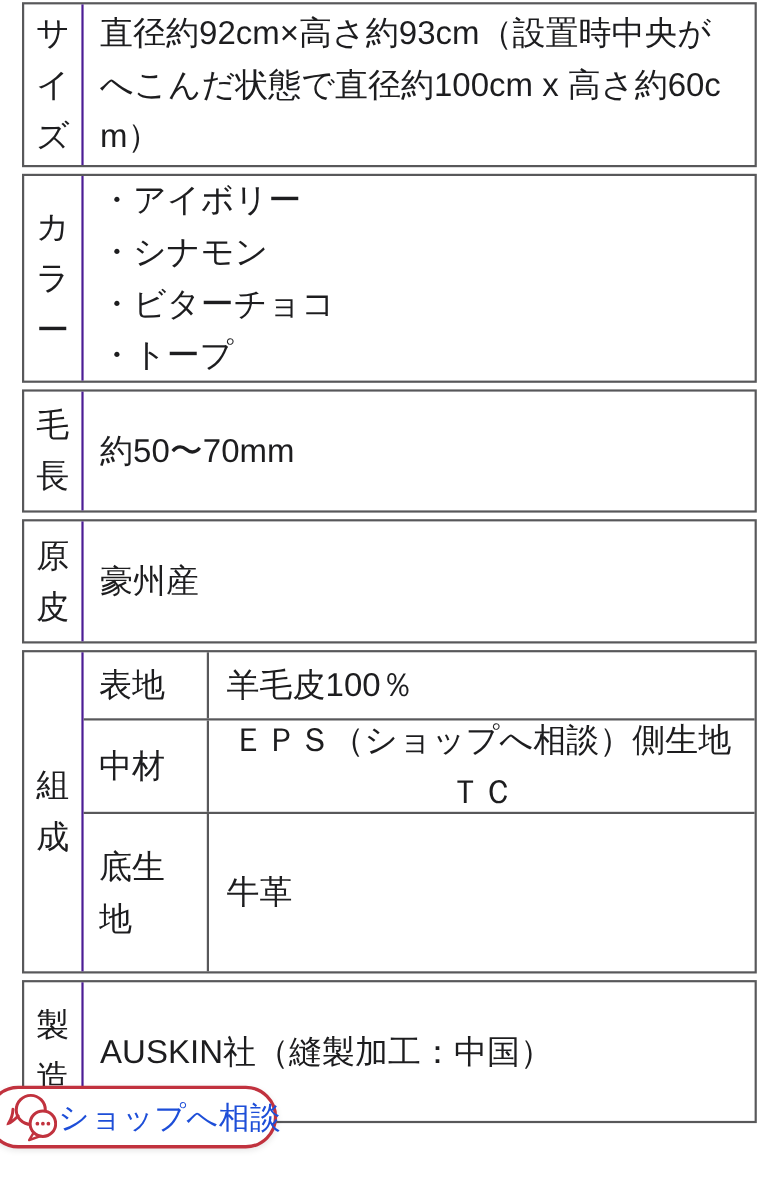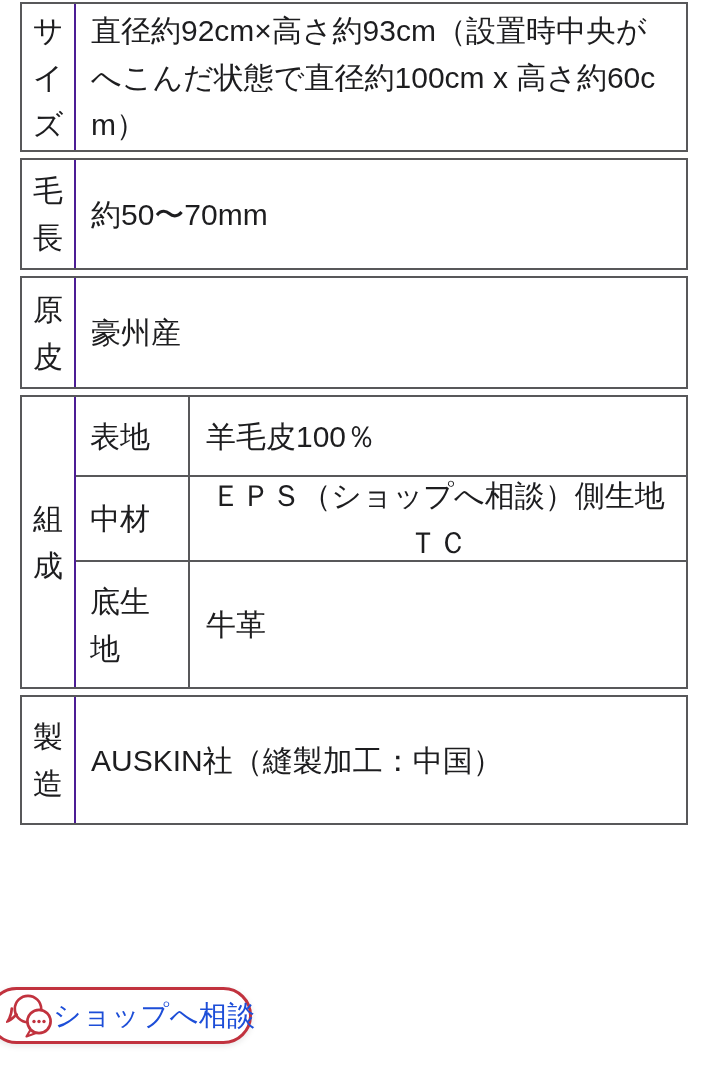--- a/index.html
+++ b/index.html
@@ -48,21 +48,21 @@
     word-break:break-all;
   }
   
   .nested{
     flex:1;display:flex;flex-direction:column;padding:0;
   }
   .sub-row{
     display:flex;box-sizing:border-box;flex:none;
   }
   .sub-row.bordered{border-bottom:2px solid #58585a;}
-  .sub1{height:80px}
+  .sub1{height:62px}
   .sub2{height:85px}
   .sub3{flex:1}
   .sub-label{
     width:114px;flex:none;box-sizing:border-box;
     border-right:2px solid #58585a;
     display:flex;align-items:center;
     font-size:30px;line-height:47px;
     padding:0 20px 0 14px;
     word-break:break-all;
   }
@@ -103,20 +103,27 @@
 </head>
 <body>
 
 <div class="spec-table">
 
   <div class="row r1">
     <div class="cell label">サイズ</div>
     <div class="cell value">直径約92cm×高さ約93cm（設置時中央がへこんだ状態で直径約100cm x 高さ約60cm）</div>
   </div>
 
+  <div class="row r2">
+    <div class="cell label">カラー</div>
+    <div class="cell value">・アイボリー
+・シナモン
+・ビターチョコ
+・トープ</div>
+  </div>
 
   <div class="row r3">
     <div class="cell label">毛長</div>
     <div class="cell value">約50〜70mm</div>
   </div>
 
 
   <div class="row r5">
     <div class="cell label">原皮</div>
     <div class="cell value">豪州産</div>

